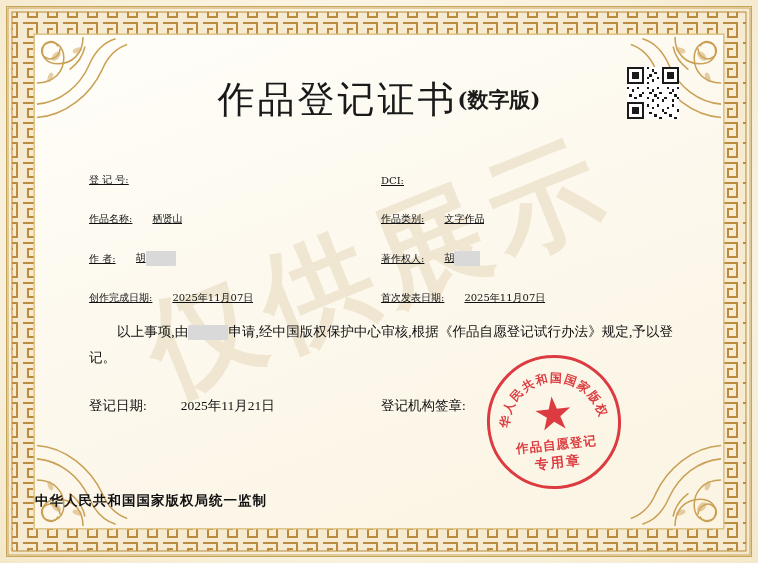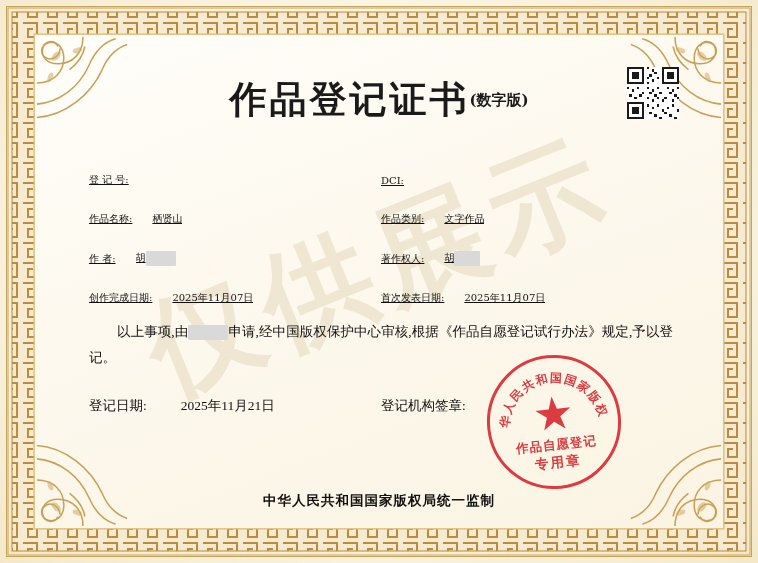--- a/index.html
+++ b/index.html
@@ -74,26 +74,26 @@
   .title-row {
     text-align: center;
     margin-top: 22px;
     position: relative;
   }
   .title-main {
     font-size: 37px;
     letter-spacing: 3px;
     color: #1a1a1a;
     font-family: "DejaVu Serif", "Liberation Serif", serif;
-    font-weight: 700;
+    font-weight: 400;
     display: inline-block;
     vertical-align: middle;
   }
   .title-sub {
-    font-size: 15px;
+    font-size: 21px;
     color: #1a1a1a;
     font-family: "DejaVu Serif", "Liberation Serif", serif;
     font-weight: 700;
     display: inline-block;
     vertical-align: middle;
   }
   .qr {
     position: absolute;
     right: 8px;
     top: -8px;
@@ -212,21 +212,20 @@
     font-size: 12px;
     font-family: "DejaVu Serif", serif;
     font-weight: 700;
     letter-spacing: 1.5px;
   }
 
   .footer {
     position: absolute;
     left: 0; right: 0;
     bottom: 18px;
-    text-align: center;
     font-size: 13.5px;
     font-weight: 700;
     color: #101010;
     letter-spacing: 1px;
   }
 </style>
 </head>
 <body>
 
 <div class="cert">

